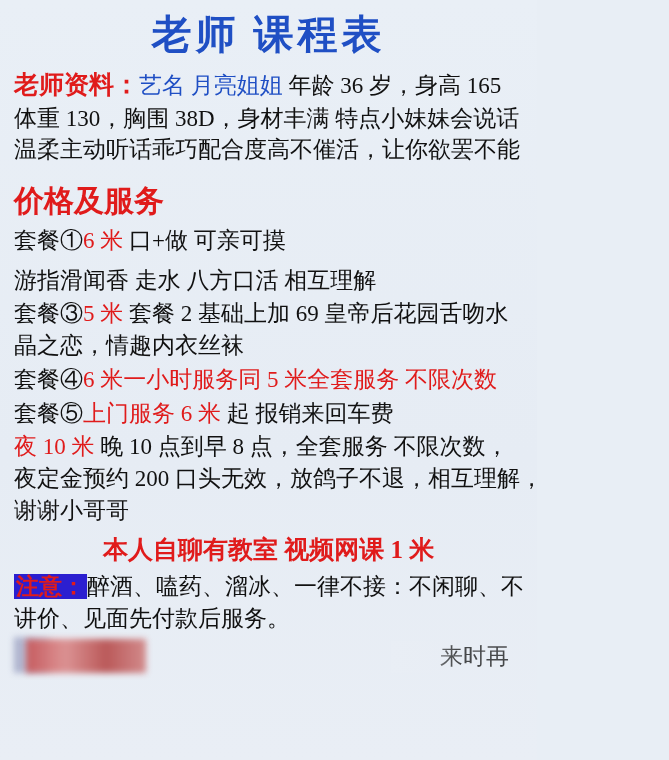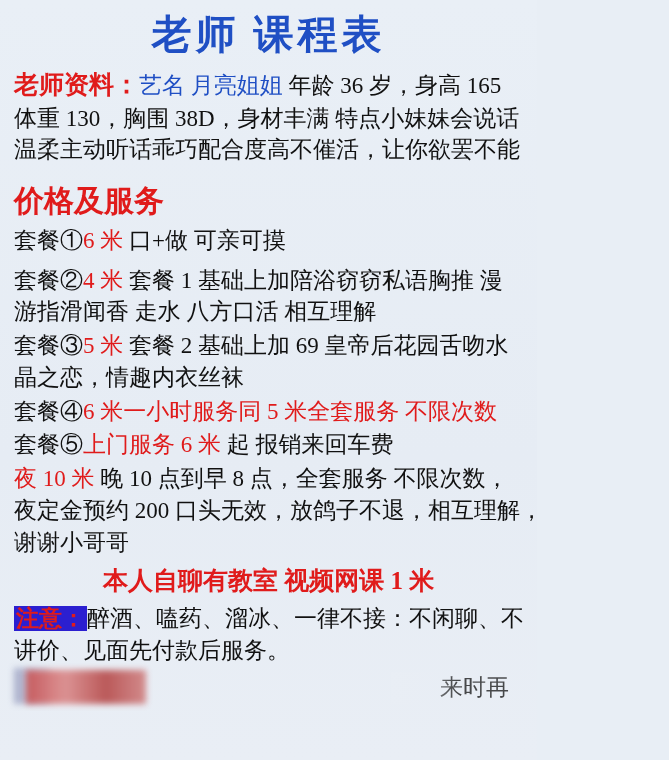--- a/index.html
+++ b/index.html
@@ -122,23 +122,20 @@
 
   <div class="block">
     <div class="line">
       <span class="blk">套餐①</span><span class="red">6 米</span><span>&nbsp;</span><span class="blk">口+做  可亲可摸</span>
     </div>
   </div>
 
   <div class="gap-sm"></div>
 
   <div class="block">
-    <div class="line">
-      <span class="blk">套餐②</span><span class="red">4 米</span><span>&nbsp;</span><span class="blk">套餐 1 基础上加陪浴窃窃私语胸推  漫</span>
-    </div>
     <div class="line">游指滑闻香  走水   八方口活  相互理解</div>
   </div>
 
   <div class="block">
     <div class="line">
       <span class="blk">套餐③</span><span class="red">5 米</span><span>&nbsp;</span><span class="blk">套餐 2  基础上加 69 皇帝后花园舌吻水</span>
     </div>
     <div class="line">晶之恋，情趣内衣丝袜</div>
   </div>
 

